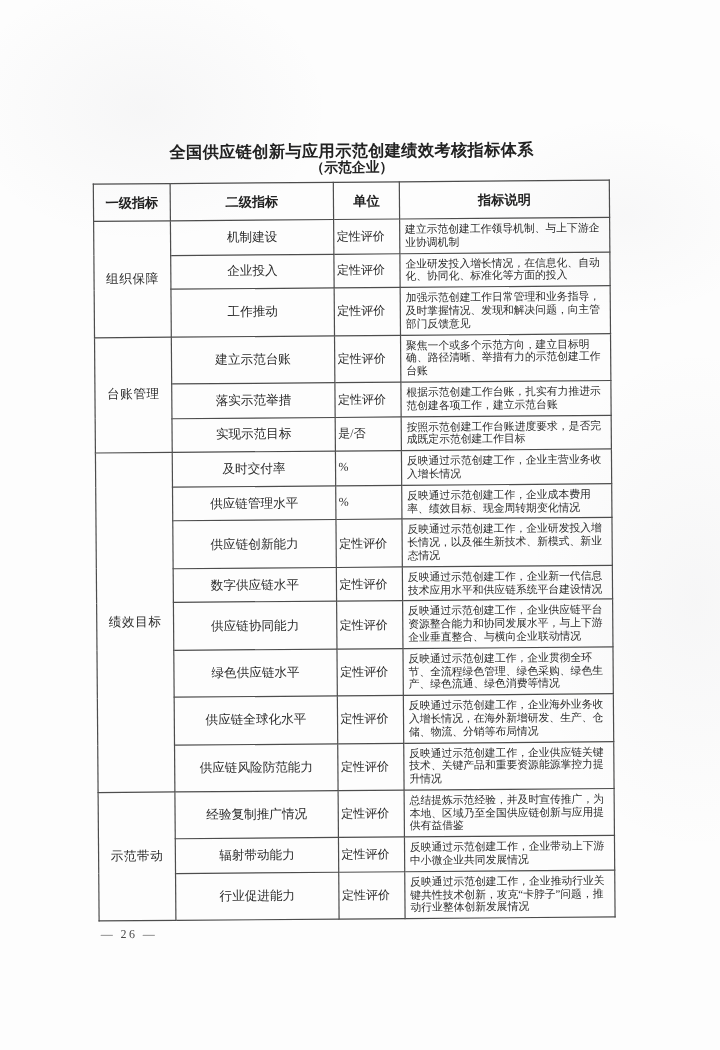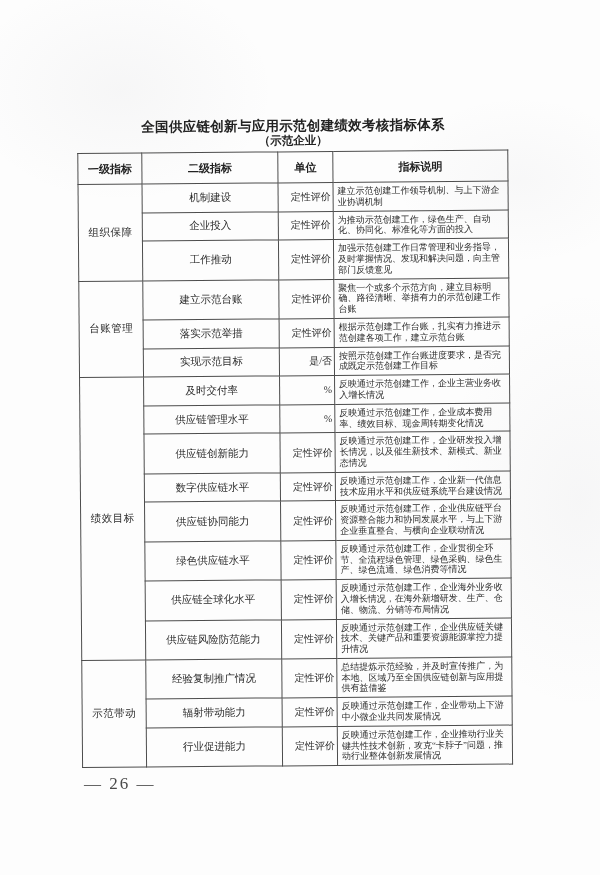--- a/index.html
+++ b/index.html
@@ -80,39 +80,39 @@
   }
   td.indicator-cell {
     font-size: 10.5px;
     text-align: center;
     vertical-align: middle;
     color: #2b2b2b;
     padding: 2px 3px;
   }
   td.unit-cell {
     font-size: 10px;
-    text-align: right;
+    text-align: left;
     vertical-align: middle;
     color: #2b2b2b;
     padding: 2px;
   }
   td.desc-cell {
     font-size: 9px;
     line-height: 10.8px;
     text-align: left;
     vertical-align: middle;
     color: #2b2b2b;
     padding: 3px 4px;
     word-break: break-all;
   }
   .page-number {
     position: absolute;
     left: 84px;
     top: 774px;
-    font-size: 17px;
+    font-size: 10px;
     color: #4a4a4a;
     letter-spacing: 2px;
     font-family: "Liberation Serif", "DejaVu Serif", serif;
   }
 </style>
 </head>
 <body>
 
 <div class="scan-page">
   <div class="doc-content">
@@ -138,21 +138,21 @@
 
         <tr>
           <td class="group-cell" rowspan="3">组织保障</td>
           <td class="indicator-cell">机制建设</td>
           <td class="unit-cell">定性评价</td>
           <td class="desc-cell">建立示范创建工作领导机制、与上下游企业协调机制</td>
         </tr>
         <tr>
           <td class="indicator-cell">企业投入</td>
           <td class="unit-cell">定性评价</td>
-          <td class="desc-cell">为推动示范创建工作，绿色生产、自动化、协同化、标准化等方面的投入</td>
+          <td class="desc-cell">企业研发投入增长情况，在信息化、自动化、协同化、标准化等方面的投入</td>
         </tr>
         <tr>
           <td class="indicator-cell">工作推动</td>
           <td class="unit-cell">定性评价</td>
           <td class="desc-cell">加强示范创建工作日常管理和业务指导，及时掌握情况、发现和解决问题，向主管部门反馈意见</td>
         </tr>
 
         <tr>
           <td class="group-cell" rowspan="3">台账管理</td>
           <td class="indicator-cell">建立示范台账</td>

